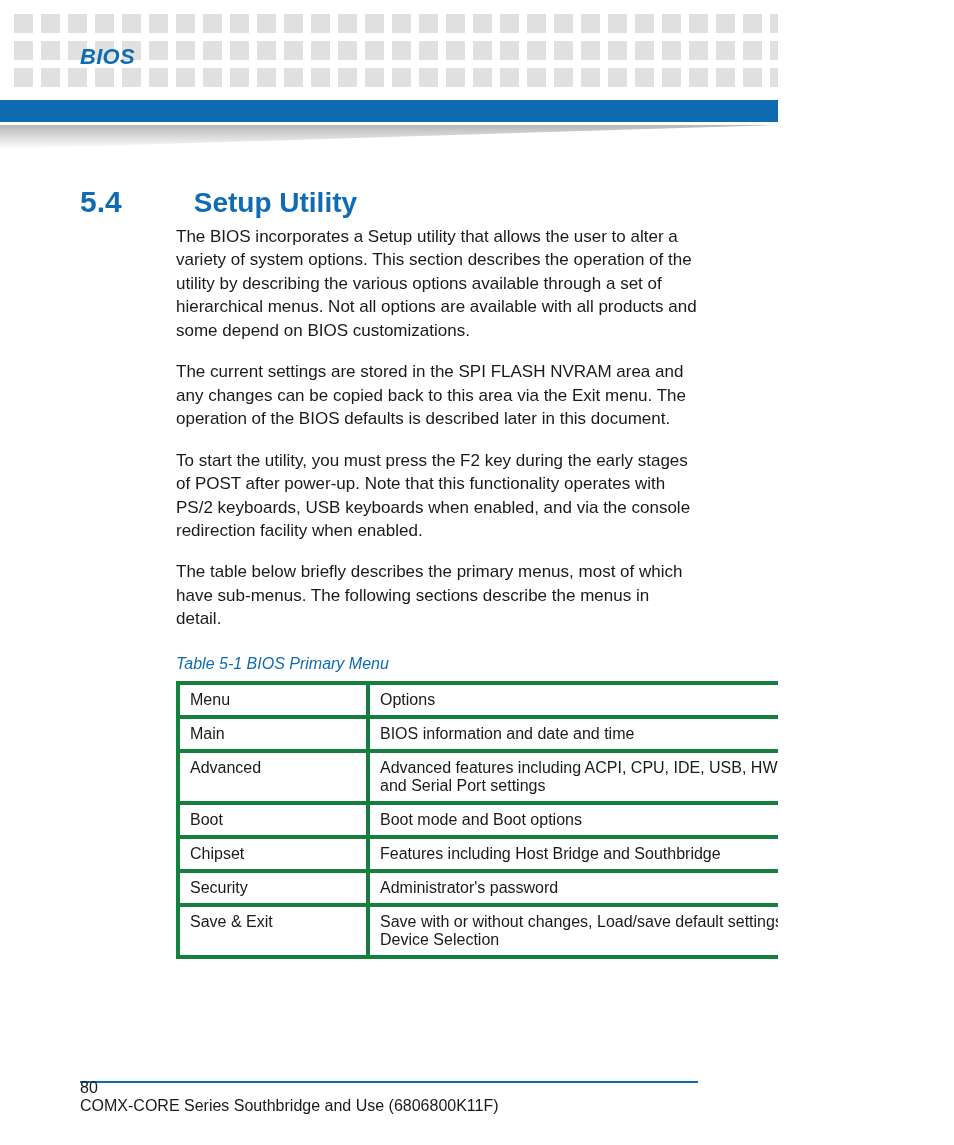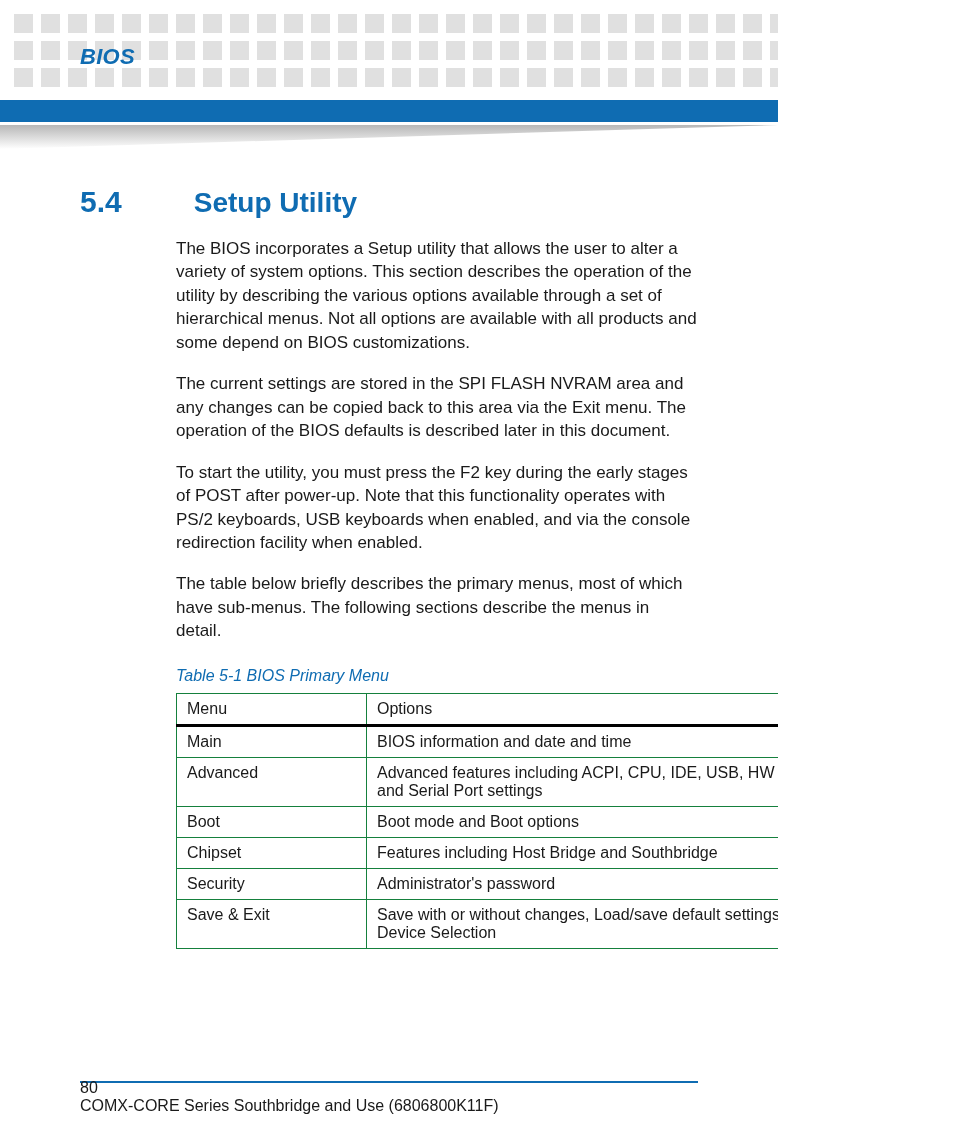--- a/index.html
+++ b/index.html
@@ -48,37 +48,37 @@
   .content {
     position: absolute; top: 185px; left: 80px; right: 80px;
   }
   .section-heading {
     display: flex; align-items: flex-end; gap: 72px;
     color: #0f6cb2; font-weight: 700;
   }
   .section-number { font-size: 30px; }
   .section-title { font-size: 28px; }
   .body-text {
-    margin-left: 96px; margin-top: 18px;
+    margin-left: 96px; margin-top: 6px;
     font-size: 17px; line-height: 1.38;
     color: #1a1a1a;
   }
   .body-text p { margin: 0 0 18px 0; }
   .table-caption {
     margin-left: 96px; margin-top: 24px;
     font-style: italic; color: #0f6cb2; font-size: 16px;
   }
   table.data {
     margin-left: 96px; margin-top: 8px;
     border-collapse: collapse;
     width: 695px;
     font-size: 16px;
   }
   table.data th, table.data td {
-    border: 1px solid #15803d;
+    border: 4px solid #15803d;
     padding: 6px 10px;
     text-align: left; vertical-align: top;
     font-weight: 400;
   }
   table.data thead th {
     border-bottom: 3px solid #000;
   }
   table.data th:first-child, table.data td:first-child { width: 190px; }
   .footer-rule {
     position: absolute; left: 80px; right: 80px; bottom: 62px;

